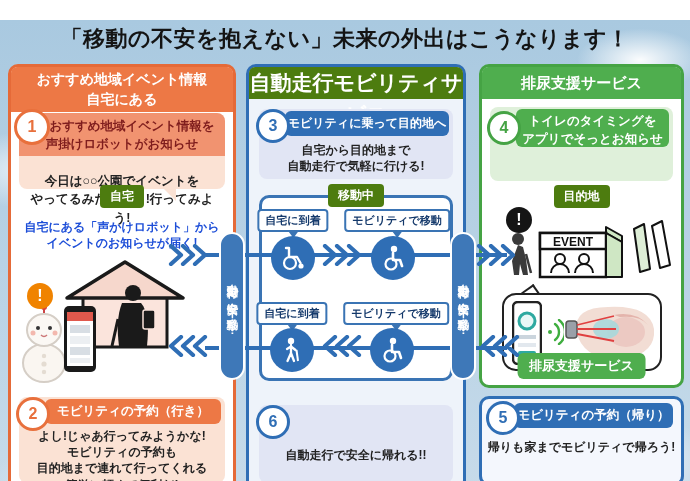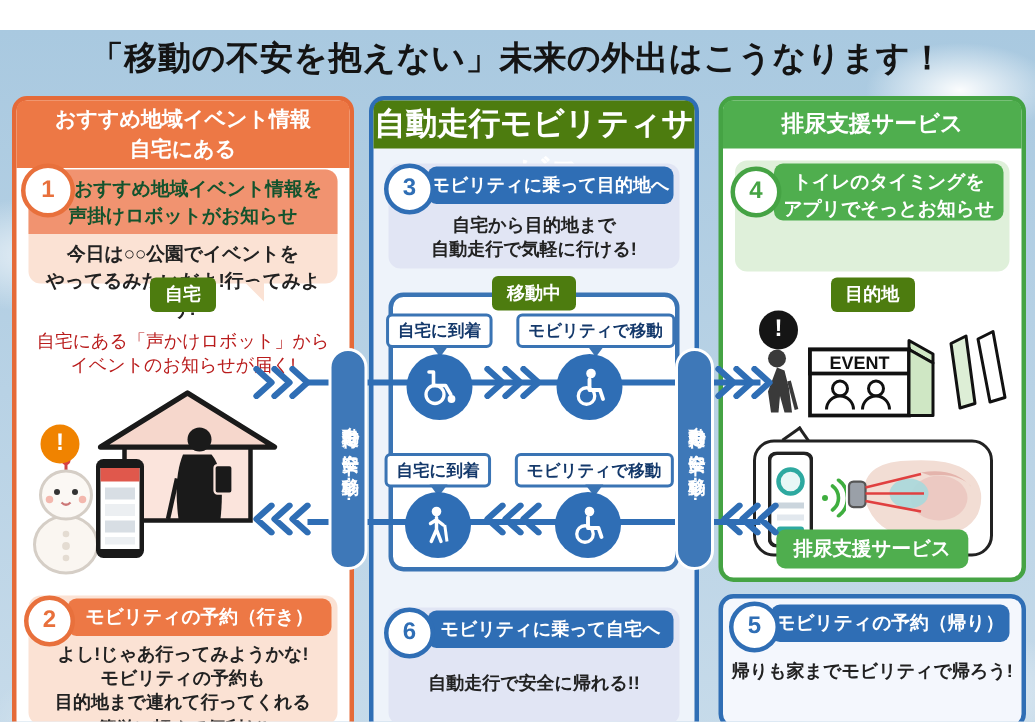--- a/index.html
+++ b/index.html
@@ -22,32 +22,32 @@
   .panel.blue{border:3px solid #2f6eb5;background:#eef3fa;}
   .panel.green{border:3px solid #45a344;}
   .phead{position:absolute;left:0;top:0;right:0;color:#fff;font-weight:bold;text-align:center;border-radius:6px 6px 0 0;}
   .ohead{background:#ed7845;height:42px;font-size:14px;line-height:1.4;padding-top:3px;}
   .bhead{background:#4d7c0f;height:32px;font-size:21px;line-height:32px;}
   .ghead{background:#4fae4e;height:32px;font-size:15px;line-height:32px;}
   .stepbox{position:absolute;border-radius:8px;box-sizing:border-box;}
   .stepbox.salmon{background:#fbe2d4;}
   .stepbox.lav{background:#e1e5f4;}
   .stepbox.lgreen{background:#dff0da;}
-  .band1{background:#f19370;color:#14532d;font-size:12.5px;font-weight:bold;text-align:center;line-height:1.45;padding:4px 6px 3px 26px;border-radius:8px 8px 0 0;}
-  .band2{color:#222;font-size:12.5px;font-weight:bold;text-align:center;line-height:1.45;padding:4px 4px;}
+  .band1{background:#f19370;color:#7f1d1d;font-size:12.5px;font-weight:bold;text-align:center;line-height:1.45;padding:4px 6px 3px 26px;border-radius:8px 8px 0 0;}
+  .band2{color:#222;font-size:12.5px;font-weight:bold;text-align:center;line-height:1.45;padding:16px 4px;}
   .stepbar{position:absolute;left:26px;top:2px;right:4px;height:25px;background:#2f6eb5;border-radius:6px;color:#fff;font-weight:bold;font-size:12.5px;text-align:center;line-height:25px;}
   .stepbar.o{background:#ed7845;}
   .stepbar.g{background:#4fae4e;height:38px;line-height:1.45;padding-top:3px;box-sizing:border-box;}
   .stepbody{position:absolute;left:0;right:0;text-align:center;color:#222;font-size:12px;font-weight:bold;line-height:1.35;}
   .num{position:absolute;width:28px;height:28px;border-radius:50%;background:#fff;font-weight:bold;font-size:16px;display:flex;align-items:center;justify-content:center;z-index:4;box-sizing:content-box;}
   .num.o{border:3px solid #e8703c;color:#e8703c;}
   .num.b{border:3px solid #2f6eb5;color:#2f6eb5;}
   .num.g{border:3px solid #45a344;color:#45a344;}
   .graytag{position:absolute;background:#4d7c0f;color:#fff;font-size:12px;font-weight:bold;padding:3px 10px;border-radius:4px;white-space:nowrap;z-index:5;}
-  .caption{position:absolute;left:0;right:0;text-align:center;color:#b91c1c;font-size:12px;font-weight:normal;line-height:1.35;}
+  .caption{position:absolute;left:0;right:0;text-align:center;color:#1d4ed8;font-size:12px;font-weight:bold;line-height:1.35;}
   .hline{position:absolute;height:4px;background:#2f6eb5;z-index:6;}
   .chev{position:absolute;z-index:8;}
   .fcircle{position:absolute;width:44px;height:44px;border-radius:50%;background:#2f6eb5;z-index:10;display:flex;align-items:center;justify-content:center;}
   .rowlabel{position:absolute;transform:translateX(-50%);background:#fff;border:2px solid #3a74b4;border-radius:4px;color:#14396b;font-size:11px;font-weight:bold;padding:2px 6px;white-space:nowrap;z-index:9;}
   .rowlabel .tail{position:absolute;left:50%;bottom:-8px;transform:translateX(-50%);width:0;height:0;border-left:6px solid transparent;border-right:6px solid transparent;border-top:8px solid #3a74b4;}
   .innerpanel{position:absolute;background:#fff;border:3px solid #3a74b4;border-radius:10px;box-sizing:border-box;}
   .pill{position:absolute;width:26px;height:148px;box-sizing:border-box;background:#3e78b8;border:2px solid #fff;border-radius:13px;z-index:30;display:flex;align-items:center;justify-content:center;color:#fff;font-size:11.5px;font-weight:bold;writing-mode:vertical-rl;text-orientation:upright;letter-spacing:1px;}
   .alertbubble{position:absolute;width:26px;height:26px;border-radius:50%;color:#fff;font-weight:bold;font-size:16px;display:flex;align-items:center;justify-content:center;z-index:6;}
   .alertbubble.orange{background:#f08300;}
   .alertbubble.black{background:#151515;}
@@ -169,21 +169,20 @@
         <div>自宅から目的地まで</div>
         <div>自動走行で気軽に行ける!</div>
       </div>
     </div>
 
     <div class="innerpanel" style="left:10px;top:128px;width:194px;height:186px"></div>
     <div class="graytag" style="left:50%;transform:translateX(-50%);top:117px">移動中</div>
 
     <div class="stepbox lav" style="left:10px;top:338px;width:194px;height:78px">
       <div class="num b" style="left:-3px;top:0">6</div>
-      <div class="stepbar" style="font-size:12px">モビリティに乗って自宅へ</div>
       <div class="stepbody" style="top:42px">自動走行で安全に帰れる!!</div>
     </div>
   </section>
 
   <div class="rowlabel" style="left:293px;top:189px"><span>自宅に到着</span><span class="tail"></span></div>
   <div class="rowlabel" style="left:397px;top:189px"><span>モビリティで移動</span><span class="tail"></span></div>
   <div class="rowlabel" style="left:292px;top:282px"><span>自宅に到着</span><span class="tail"></span></div>
   <div class="rowlabel" style="left:396px;top:282px"><span>モビリティで移動</span><span class="tail"></span></div>
 
   <div class="fcircle" style="left:271px;top:216px">

